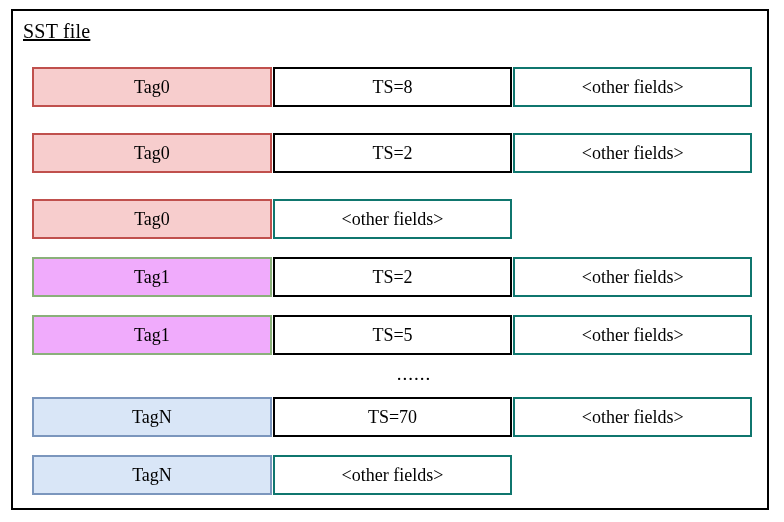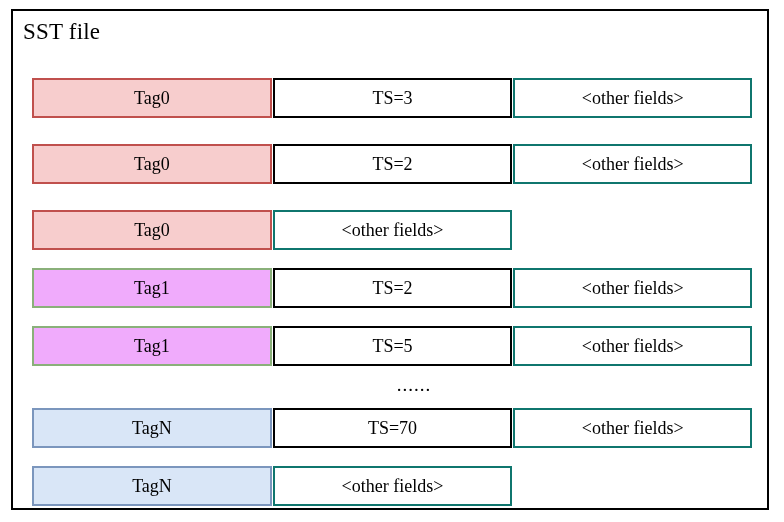--- a/index.html
+++ b/index.html
@@ -23,33 +23,33 @@
     height: 501px;
     box-sizing: border-box;
     border: 2px solid #000000;
     background: #ffffff;
   }
 
   #sst-title {
     position: absolute;
     left: 10px;
     top: 9px;
-    font-size: 23px;
+    font-size: 20px;
     line-height: 23px;
     letter-spacing: 0.2px;
     white-space: nowrap;
+    text-decoration: underline;
   }
 
   #rows-area {
     position: absolute;
     left: 0;
     top: 0;
     width: 100%;
     height: 100%;
-    margin-top: 11px;
   }
 
   .sst-row {
     position: absolute;
     left: 19px;
     width: 720px;
     height: 40px;
     display: flex;
     align-items: stretch;
   }
@@ -116,21 +116,21 @@
 </head>
 <body>
 
 <div id="sst-frame">
 
   <div id="sst-title">SST file</div>
 
   <div id="rows-area">
       <div class="sst-row" style="top: 56px;">
         <div class="cell cell-tag tag-pink">Tag0</div>
-        <div class="cell cell-ts">TS=3</div>
+        <div class="cell cell-ts">TS=8</div>
         <div class="cell cell-other">&lt;other fields&gt;</div>
       </div>
       <div class="sst-row" style="top: 122px;">
         <div class="cell cell-tag tag-pink">Tag0</div>
         <div class="cell cell-ts">TS=2</div>
         <div class="cell cell-other">&lt;other fields&gt;</div>
       </div>
       <div class="sst-row" style="top: 188px;">
         <div class="cell cell-tag tag-pink">Tag0</div>
         <div class="cell cell-other">&lt;other fields&gt;</div>

